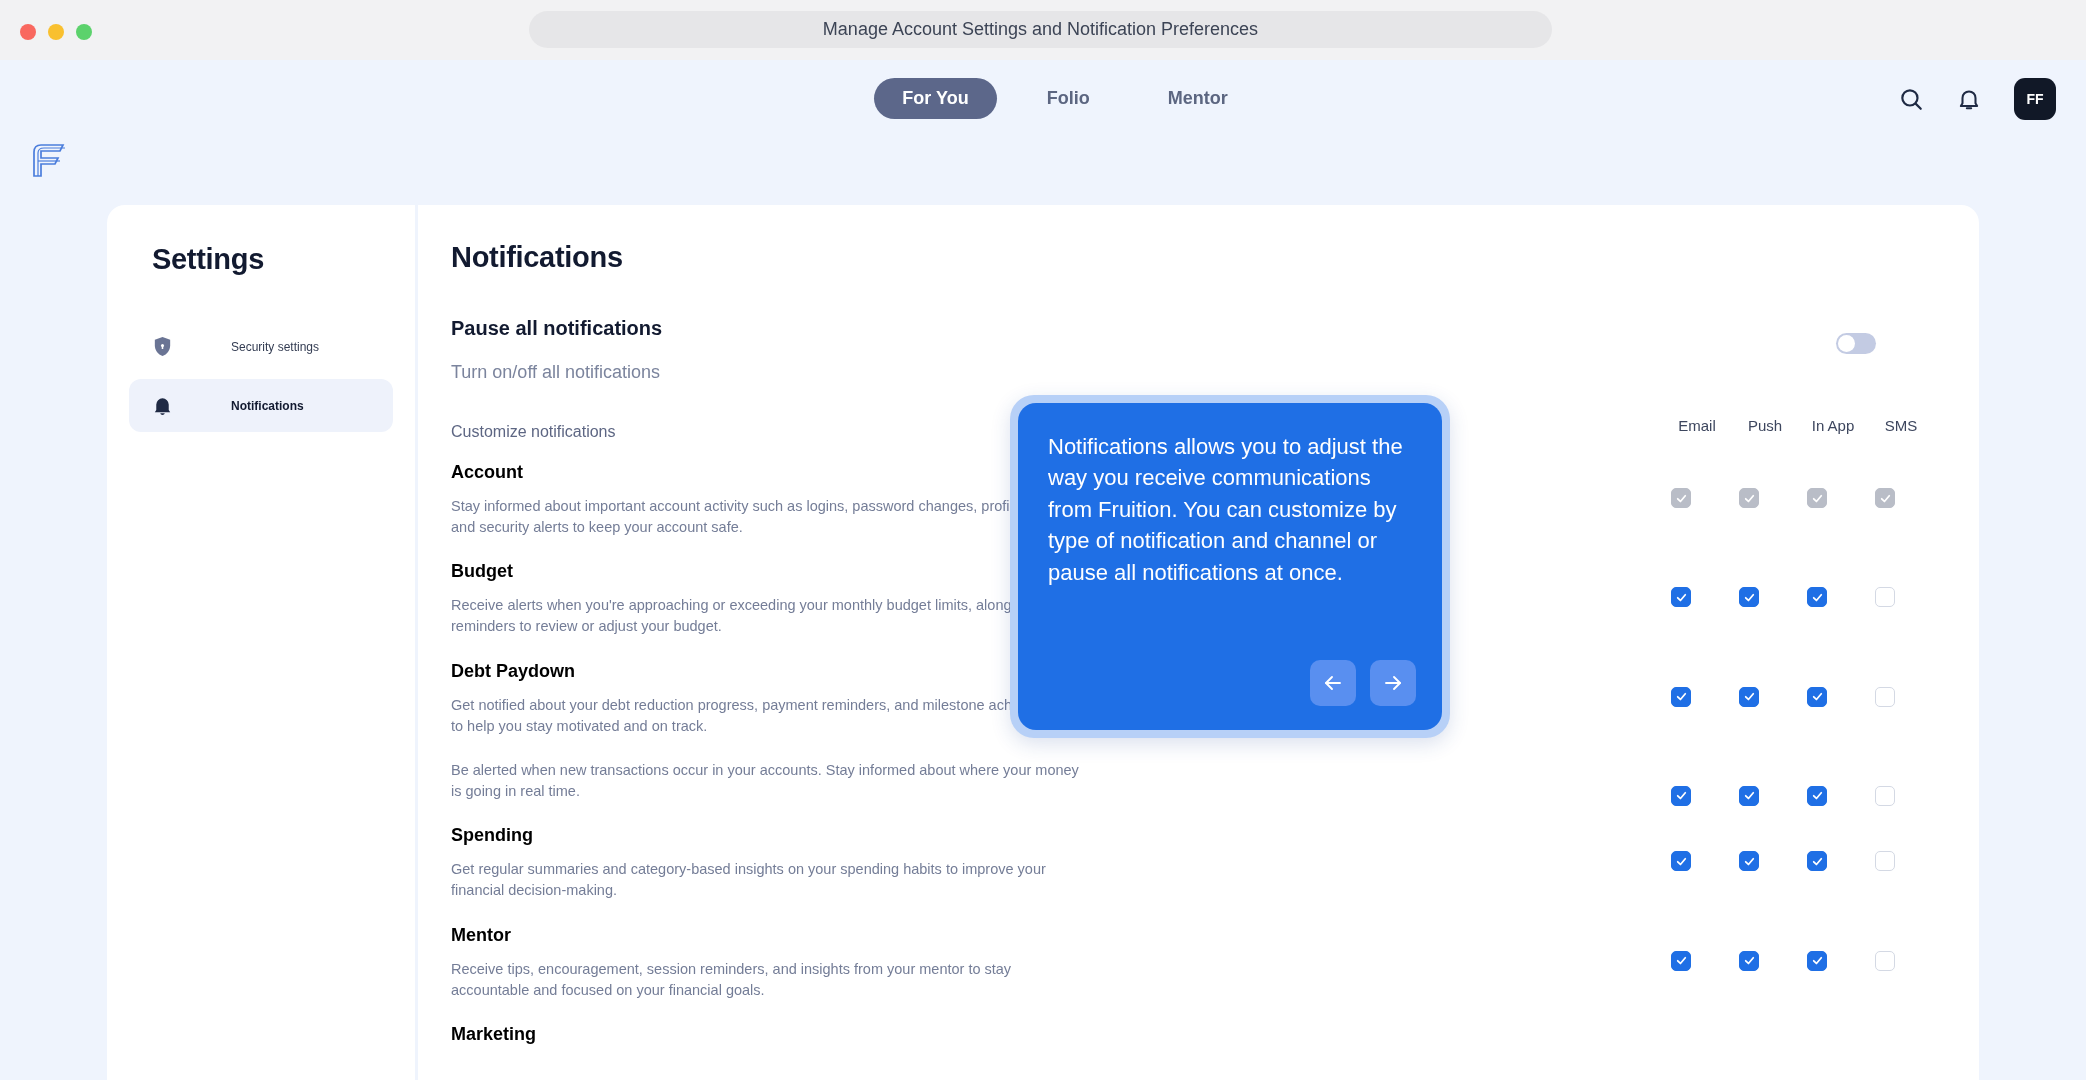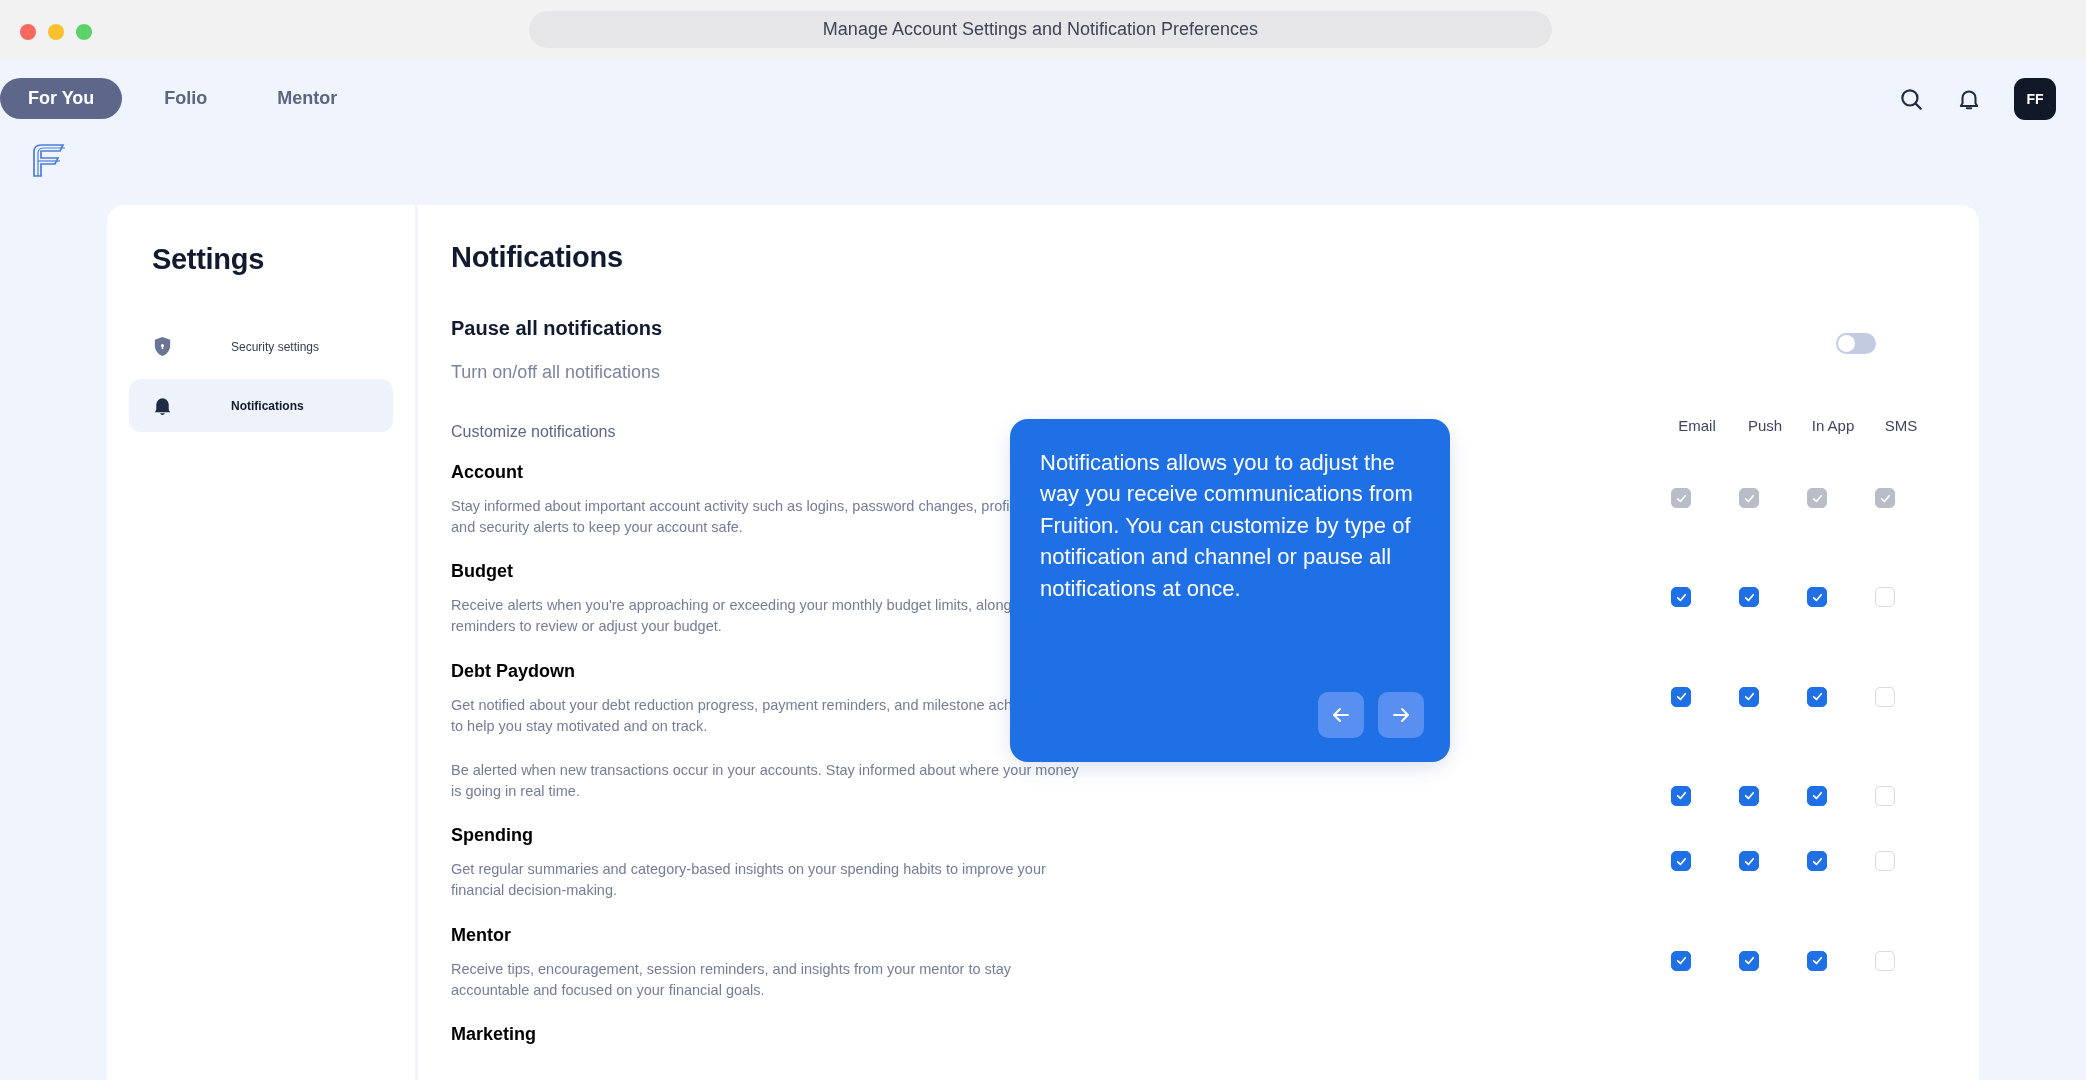--- a/index.html
+++ b/index.html
@@ -44,21 +44,21 @@
     position: relative;
     height: 85px;
     width: 2086px;
   }
   .logo {
     position: absolute; left: 26px; top: 78px;
     width: 44px; height: 42px;
   }
   .navtabs {
     position: absolute; left: 0; right: 0; top: 18px;
-    display: flex; justify-content: flex-start; align-items: center; gap: 14px;
+    display: flex; justify-content: center; align-items: center; gap: 22px; padding-left: 44px;
   }
   .navtab {
     padding: 10px 28px;
     border-radius: 22px;
     font-size: 18px;
     color: #5c6681;
     font-weight: 600;
     cursor: pointer;
     white-space: nowrap;
   }
@@ -186,23 +186,23 @@
   .cb.unchecked { background: #ffffff; border: 1.5px solid #d4d9e4; }
   .cb svg { width: 13px; height: 13px; }
 
   
   .coach-outer {
     position: absolute;
     left: 1010px; top: 335px;
     width: 440px; height: 343px;
     background: #b7d0f7;
     border-radius: 24px;
+    padding: 8px;
     box-shadow: 0 6px 20px rgba(30,70,150,0.16);
     z-index: 40;
-    margin-top: 24px;
   }
   .coach {
     width: 100%; height: 100%;
     background: #1f6fe5;
     border-radius: 18px;
     padding: 28px 30px 24px 30px;
     position: relative;
   }
   .coach .ctext {
     font-size: 22px; color: #ffffff; line-height: 1.43;

